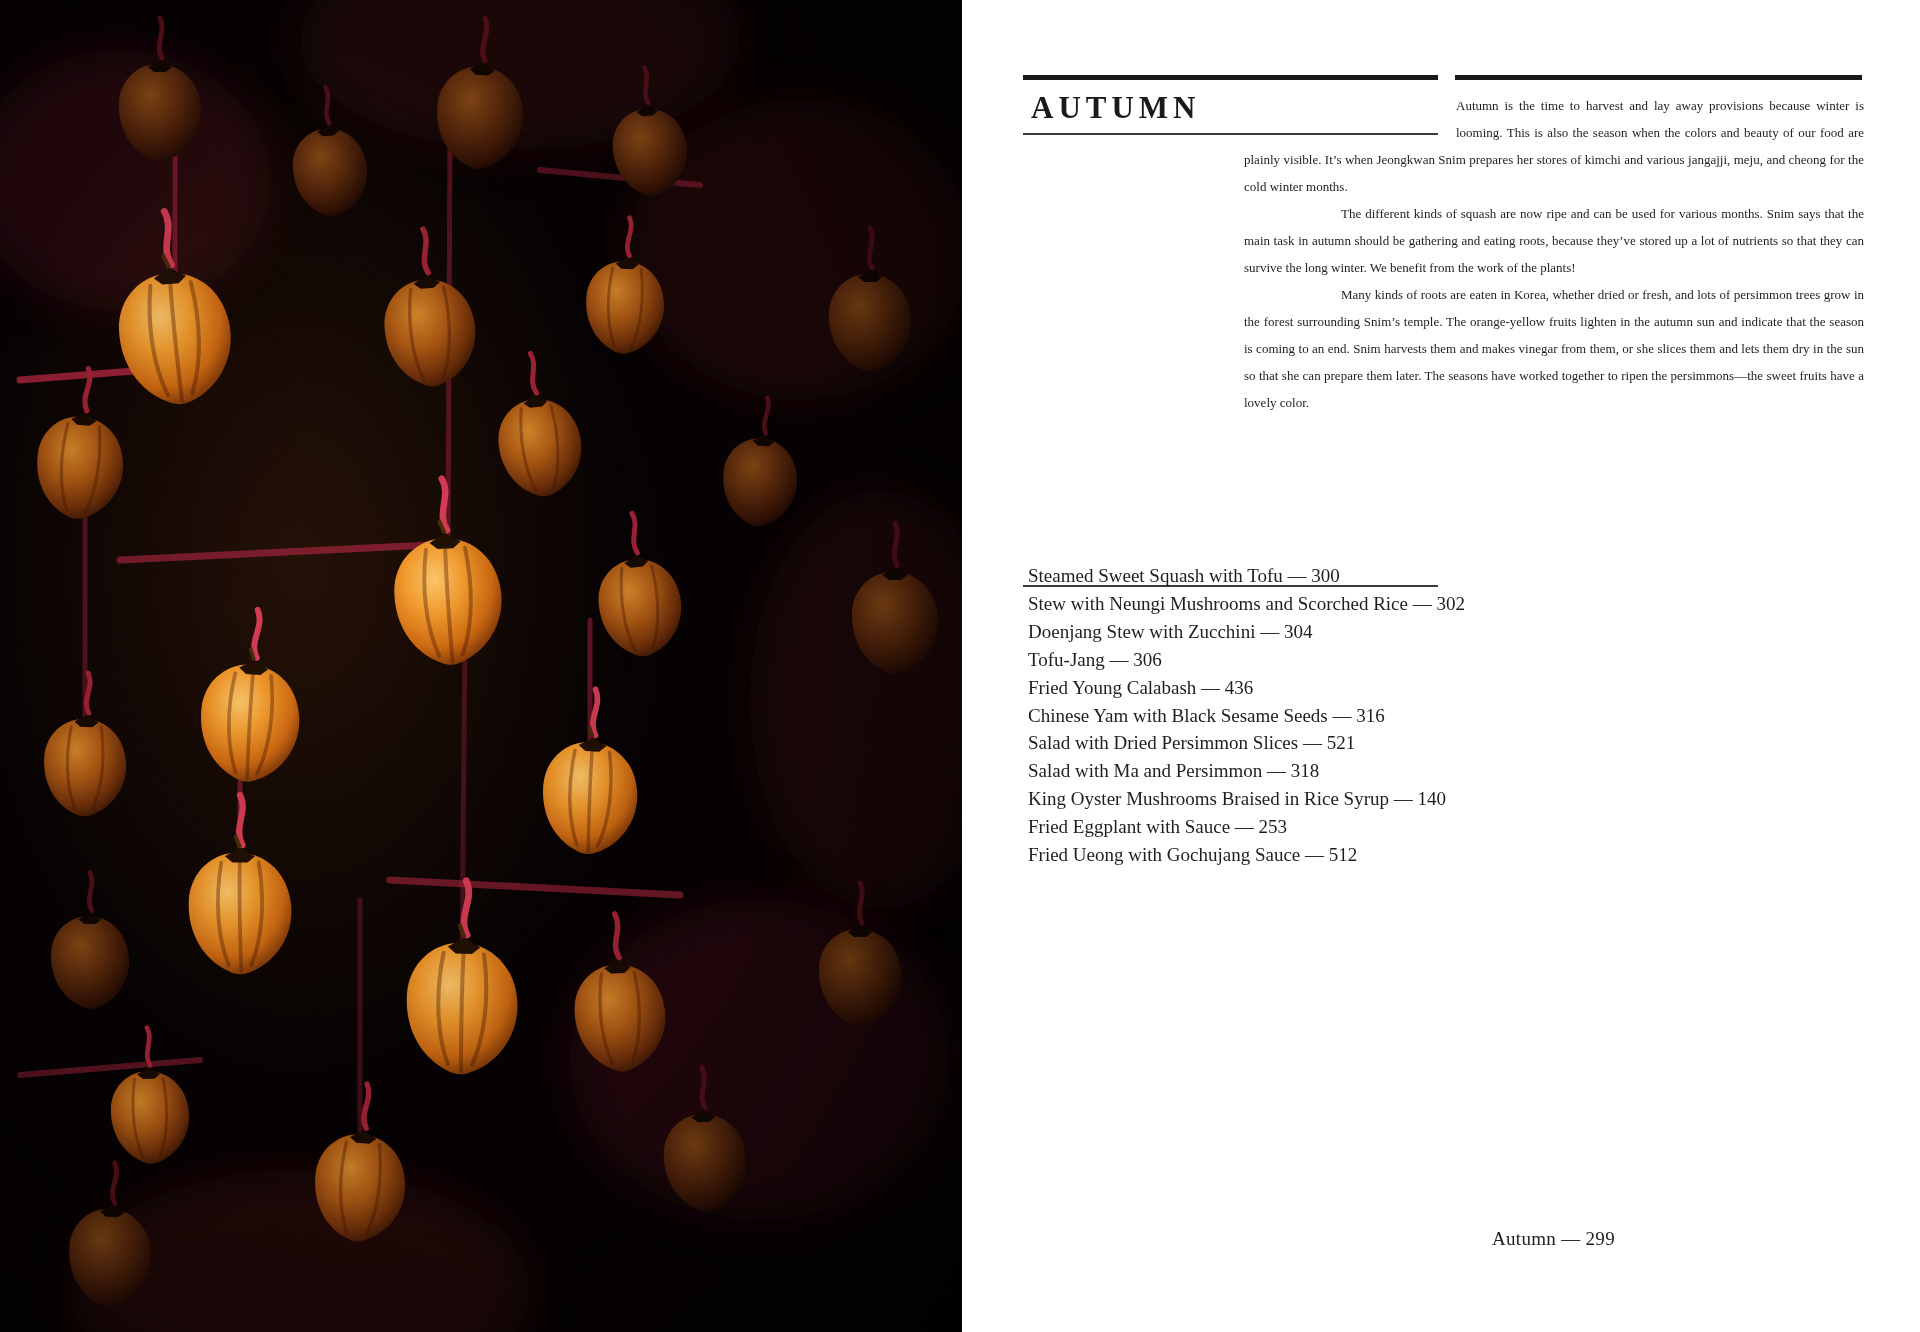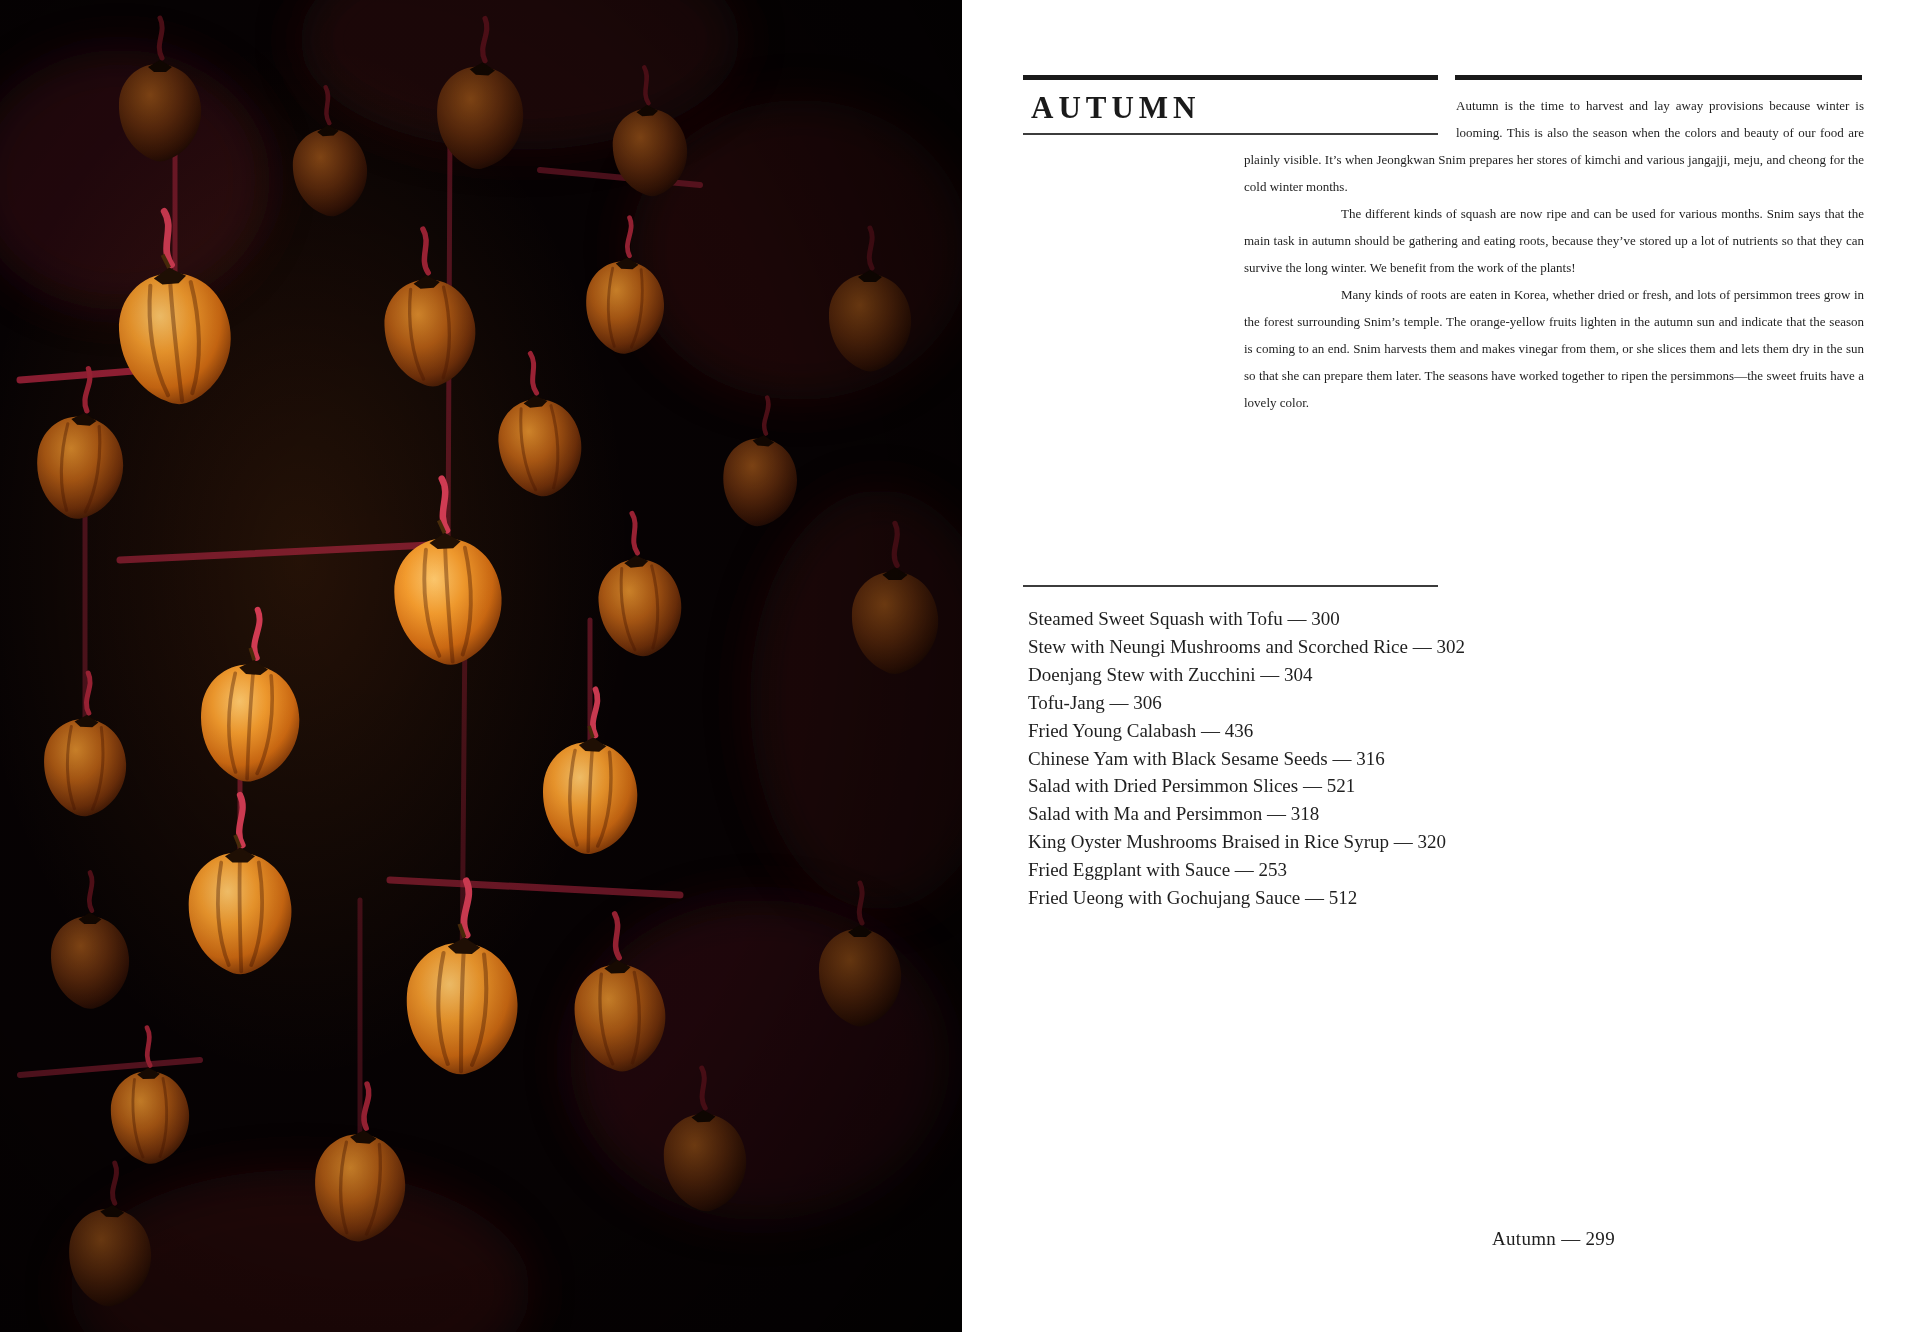--- a/index.html
+++ b/index.html
@@ -45,21 +45,21 @@
 
   .intro {
     position: absolute; left: 271px; top: 92px; width: 620px;
     font-size: 13px; line-height: 27px; text-align: justify; font-family: Liberation Serif, serif;
   }
   .para { margin: 0; }
   .para.indent { text-indent: 97px; }
   .headspacer { float: left; width: 212px; height: 54px; }
 
   .recipe-list {
-    position: absolute; left: 55px; top: 605px; width: 836px;
+    position: absolute; left: 55px; top: 562px; width: 836px;
     margin: 0; padding: 0; list-style: none;
     font-size: 19px; line-height: 27.9px;
   }
 
   .folio {
     position: absolute; left: 271px; top: 1228px; width: 619px;
     font-size: 19px; text-align: center; letter-spacing: 0.3px;
   }
 </style>
 </head>
@@ -206,21 +206,21 @@
 
     <ul class="recipe-list">
       <li>Steamed Sweet Squash with Tofu — 300</li>
       <li>Stew with Neungi Mushrooms and Scorched Rice — 302</li>
       <li>Doenjang Stew with Zucchini — 304</li>
       <li>Tofu-Jang — 306</li>
       <li>Fried Young Calabash — 436</li>
       <li>Chinese Yam with Black Sesame Seeds — 316</li>
       <li>Salad with Dried Persimmon Slices — 521</li>
       <li>Salad with Ma and Persimmon — 318</li>
-      <li>King Oyster Mushrooms Braised in Rice Syrup — 320</li>
+      <li>King Oyster Mushrooms Braised in Rice Syrup — 140</li>
       <li>Fried Eggplant with Sauce — 253</li>
       <li>Fried Ueong with Gochujang Sauce — 512</li>
     </ul>
 
     <div class="folio">Autumn — 299</div>
 
   </div>
 </div>
 
 </body></html>

